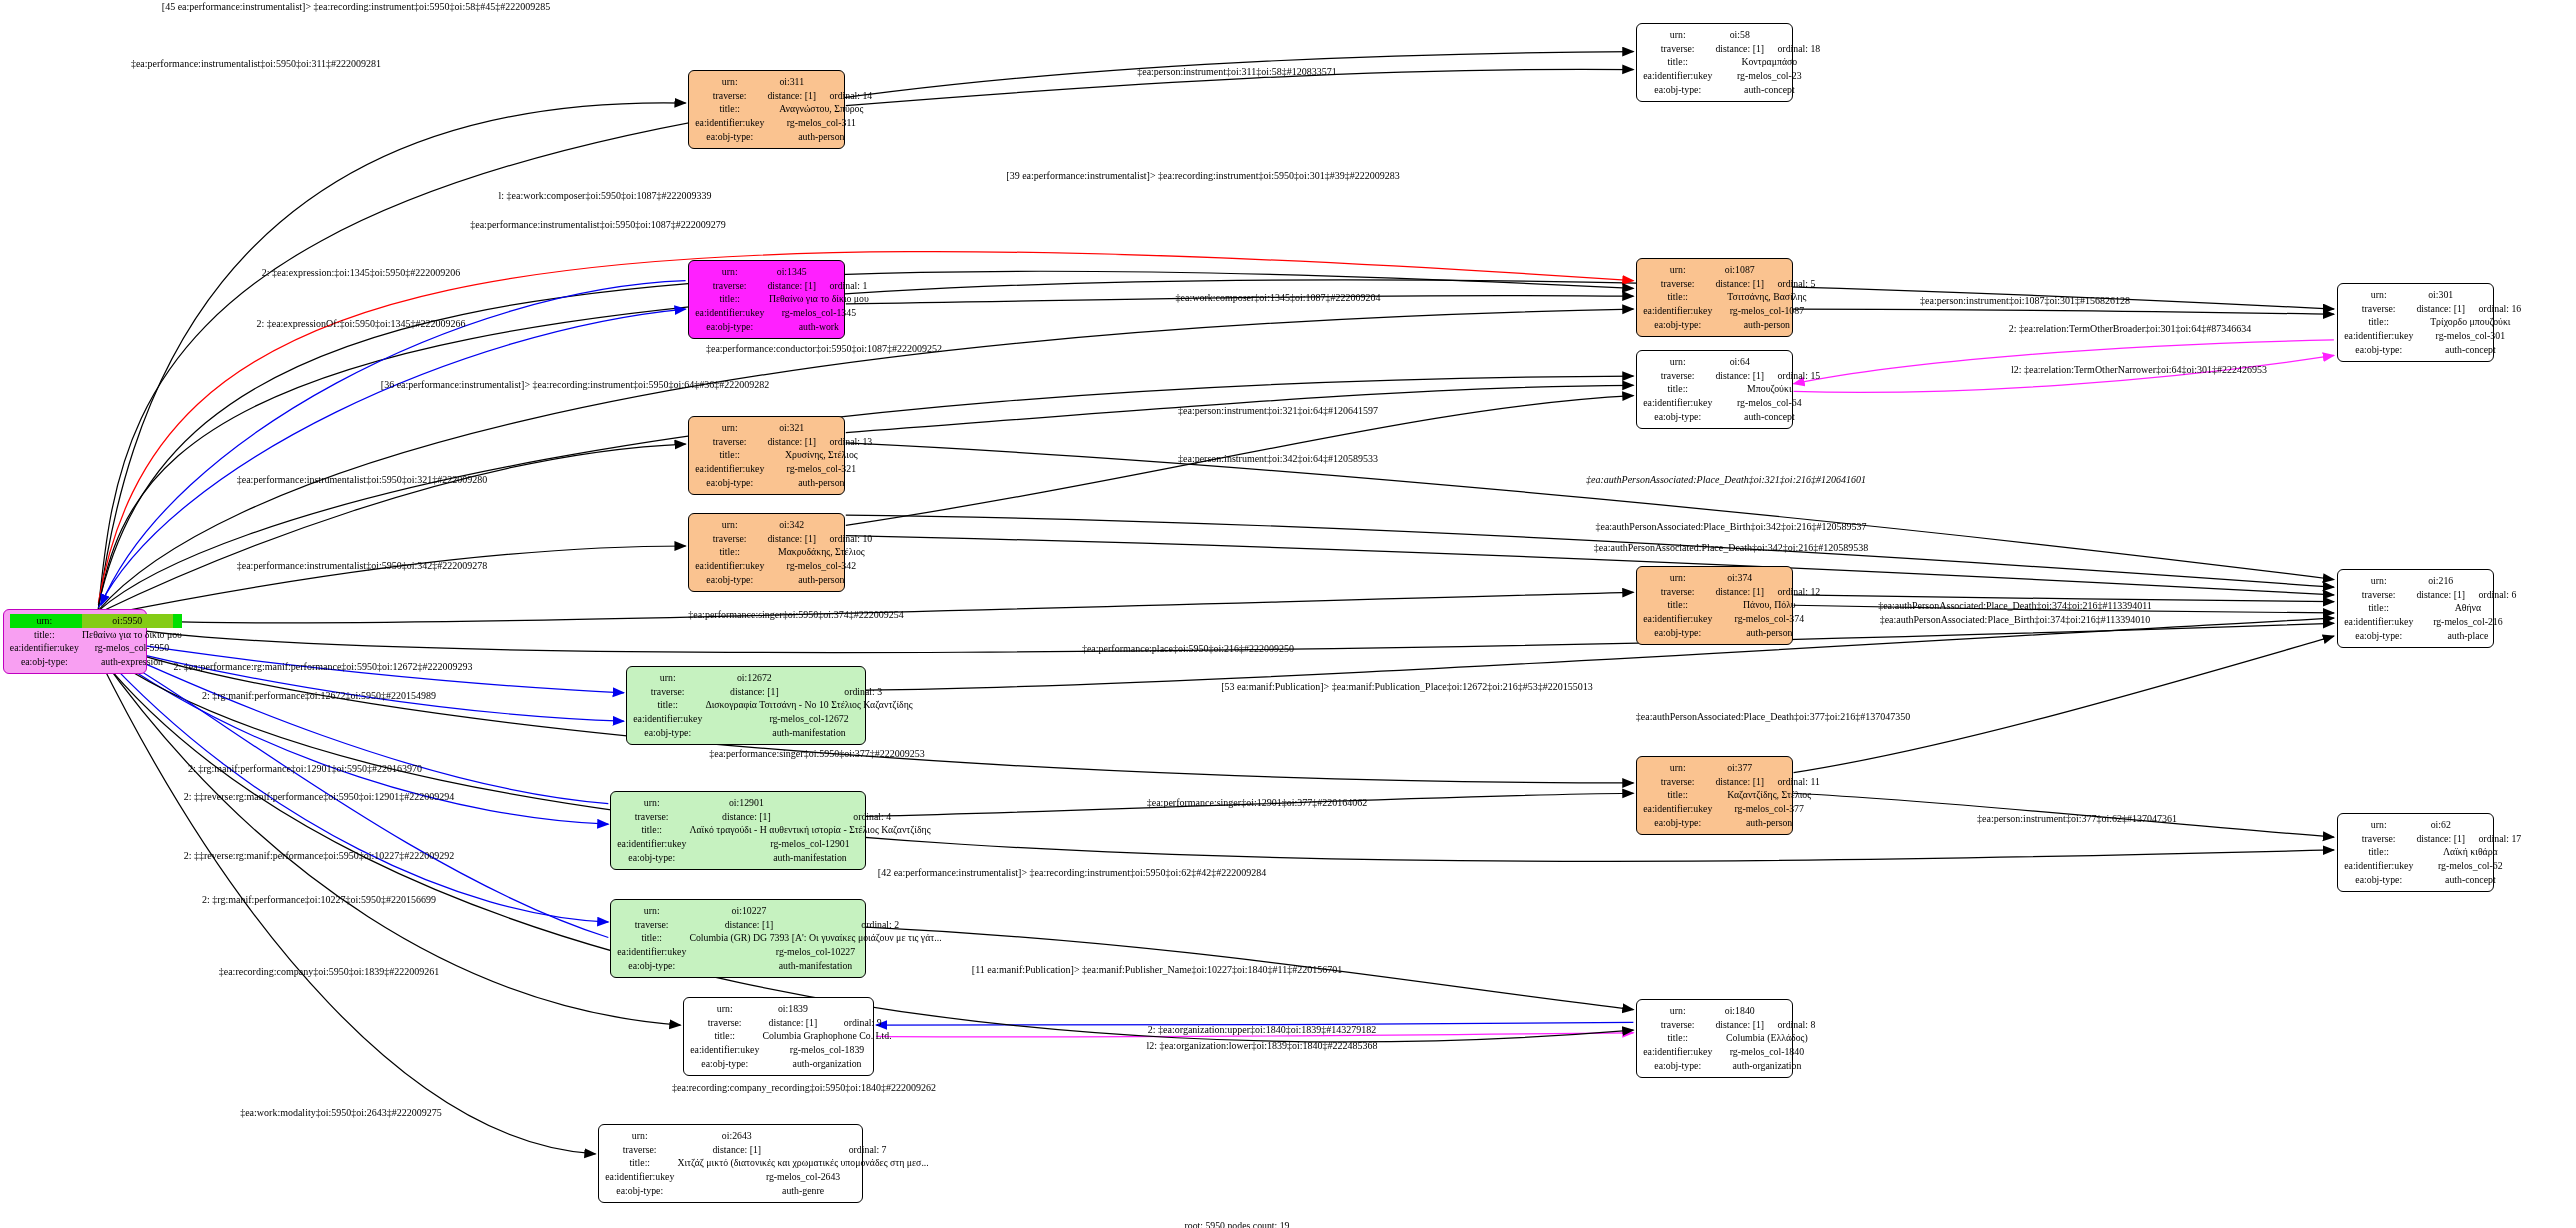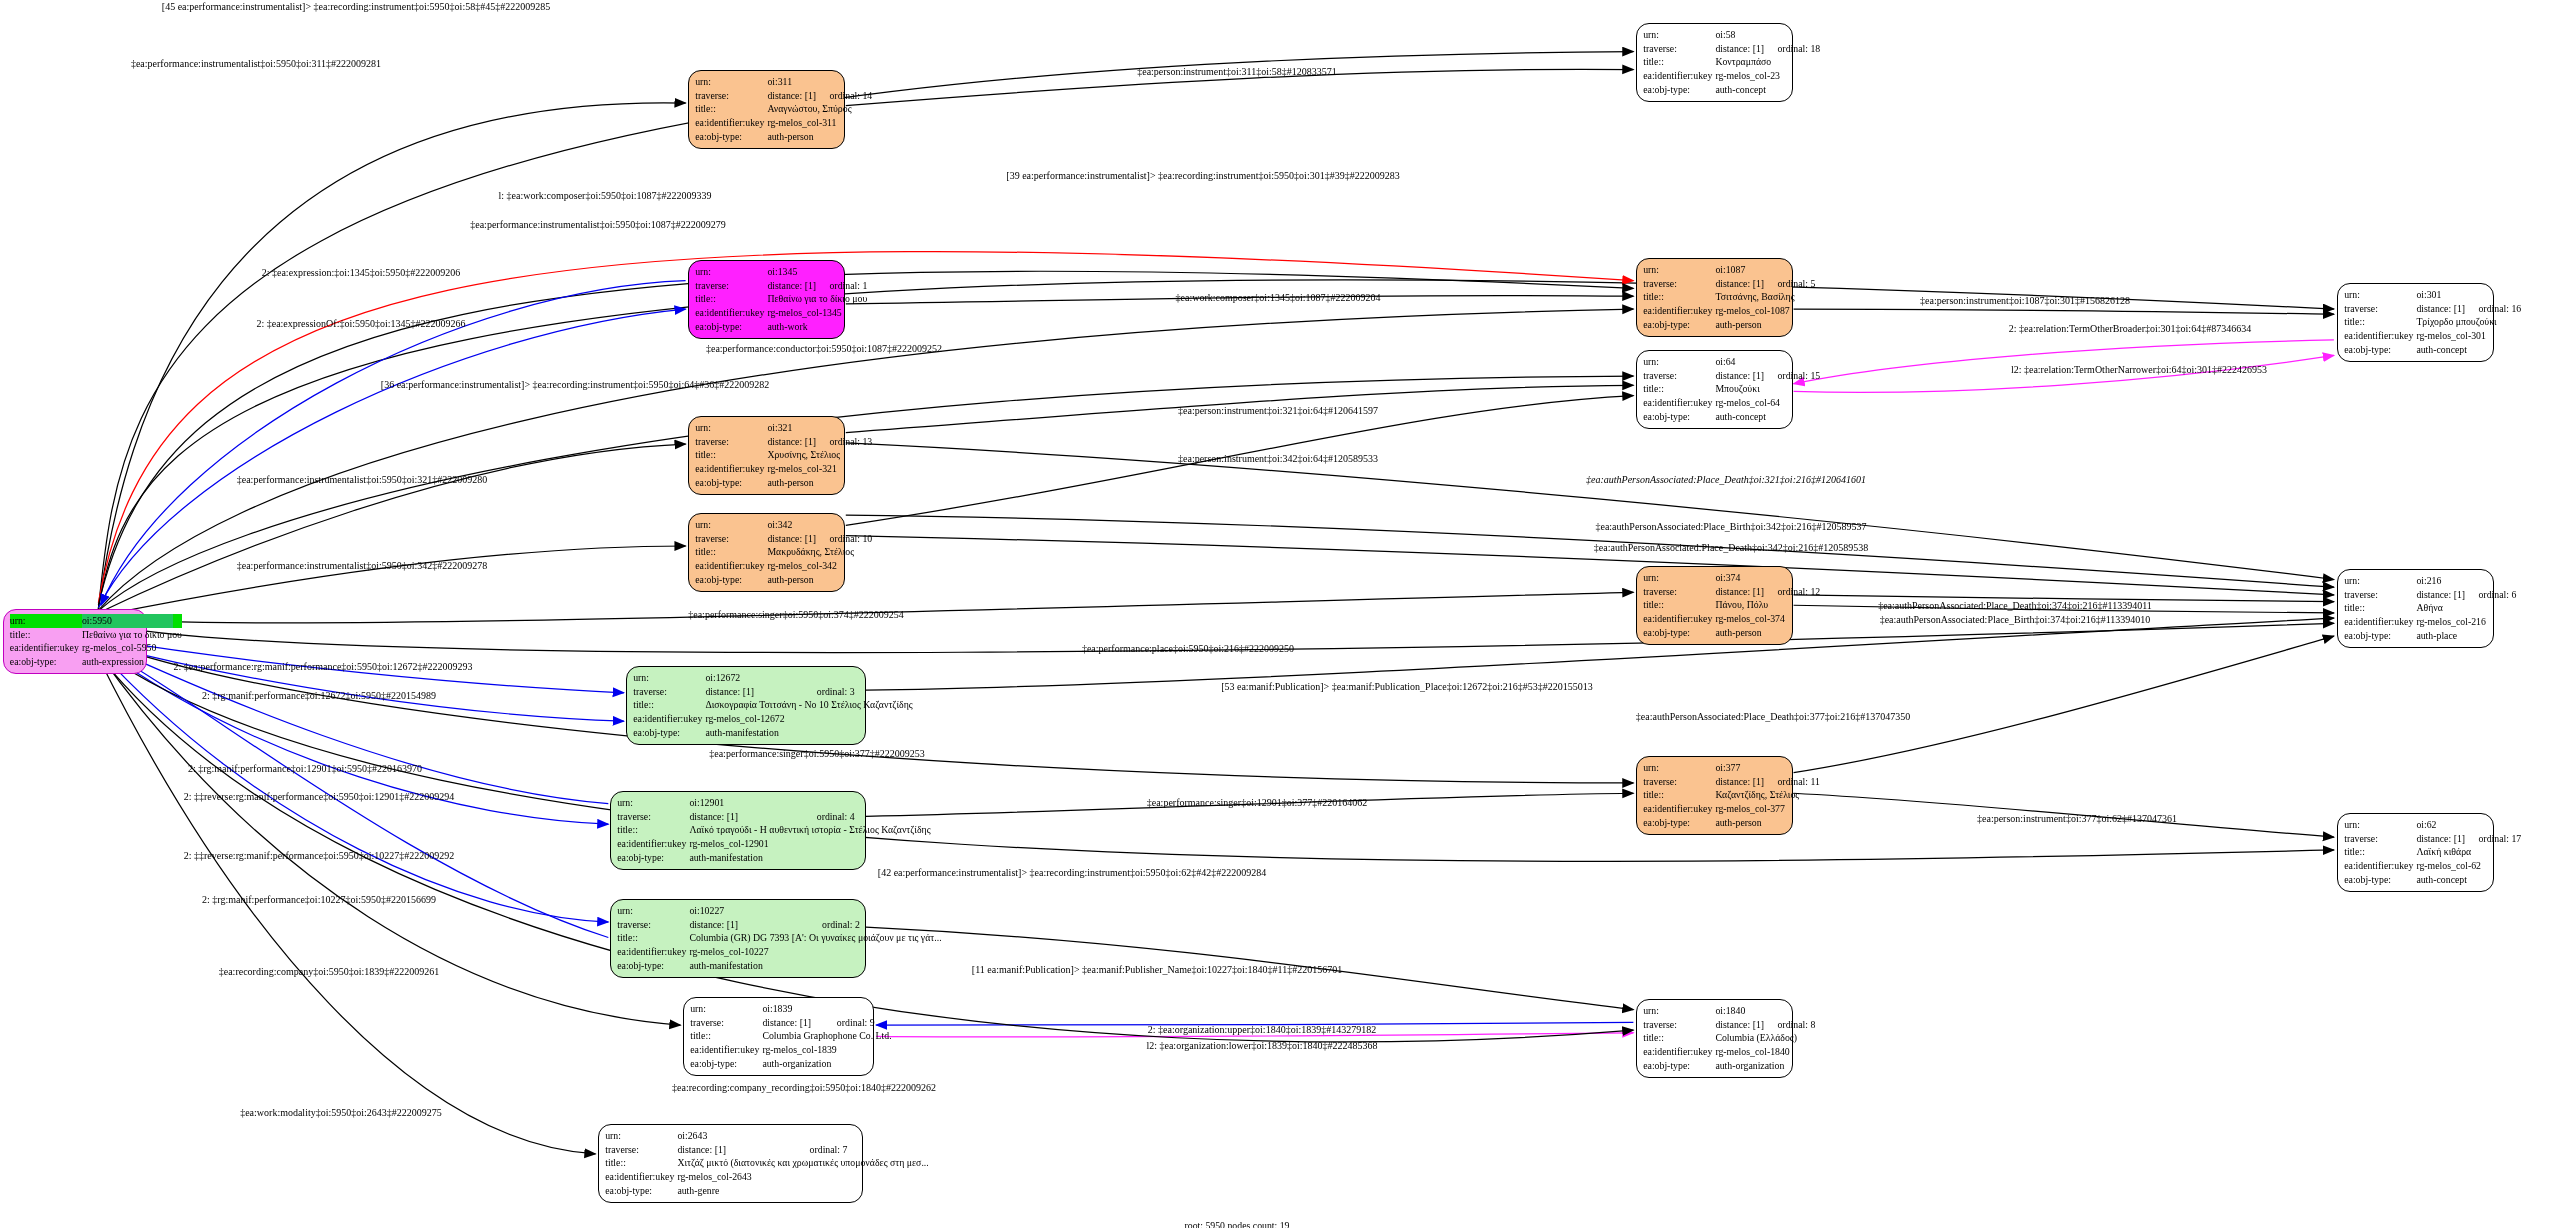--- a/index.html
+++ b/index.html
@@ -1,20 +1,20 @@
 <!DOCTYPE html>
 <html style="font-size:8.2px"><head>
 <meta charset="utf-8">
 <style>
   html,body{margin:0;padding:0;background:#ffffff;}
   #canvas{position:relative;width:2576px;height:1228px;overflow:hidden;
           font-family:"Liberation Serif","DejaVu Serif",serif;background:#fff;}
   svg.edges{position:absolute;left:0;top:0;width:2576px;height:1228px;pointer-events:none;}
   .node{position:absolute;box-sizing:border-box;border:1.3px solid #000;
-        border-radius:13px;background:#fff;padding:3.6px 5.2px 4.1px 6.2px;}
+        border-radius:6px;background:#fff;padding:3.6px 5.2px 4.1px 6.2px;text-align:center;}
   .node table{border-collapse:collapse;border-spacing:0;}
   .node td{font-size:9.8px;line-height:1.42;color:#000;white-space:nowrap;
            padding:0 3.1px 0 0;vertical-align:top;}
   .node td.k{width:96px;}
   .node td.v{padding-right:0;}
   .node td.ord{padding-left:13.4px;}
   .elabel{position:absolute;font-size:10px;color:#000;white-space:nowrap;
           transform:translate(-50%,-50%);}
   .footer{position:absolute;font-size:9.8px;color:#000;white-space:nowrap;
           transform:translateX(-50%);}
@@ -125,21 +125,21 @@
       <path d="M190,1276 C450,1800 800,2220 1155,2240" marker-end="url(#ab)"></path>
     </g>
   </svg>
 
   <div id="nodes-layer">
       <div class="node" style="left: 2.6px; top: 609px; width: 144px; background: rgb(248, 159, 242); border-color: rgb(192, 0, 192);">
         <table>
           <tbody>
             <tr>
               <td class="k" style="background:#00e000">urn:</td>
-              <td class="v" style="background:#22c55e">oi:5950</td>
+              <td class="v" style="background:#84cc16">oi:5950</td>
               <td style="background:#00e000"></td>
             </tr>
             <tr>
               <td class="k">title::</td>
               <td class="v" colspan="2">Πεθαίνω για το δίκιο μου</td>
             </tr>
             <tr>
               <td class="k">ea:identifier:ukey</td>
               <td class="v" colspan="2">rg-melos_col-5950</td>
             </tr>

